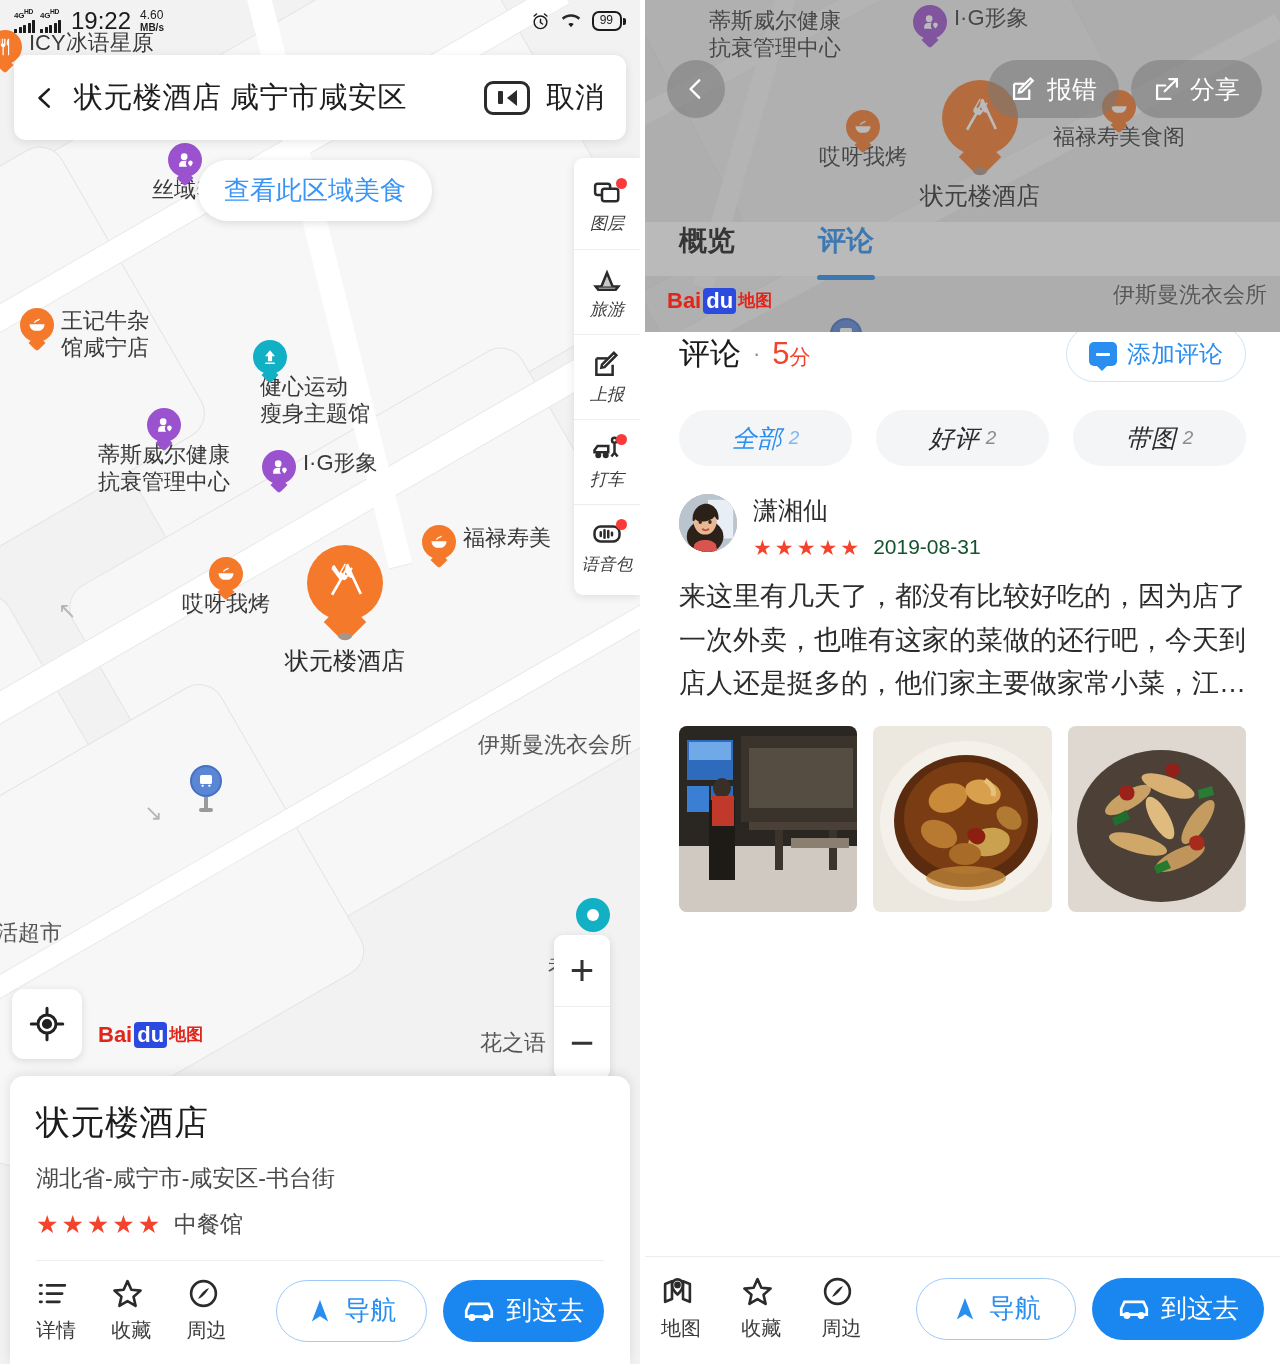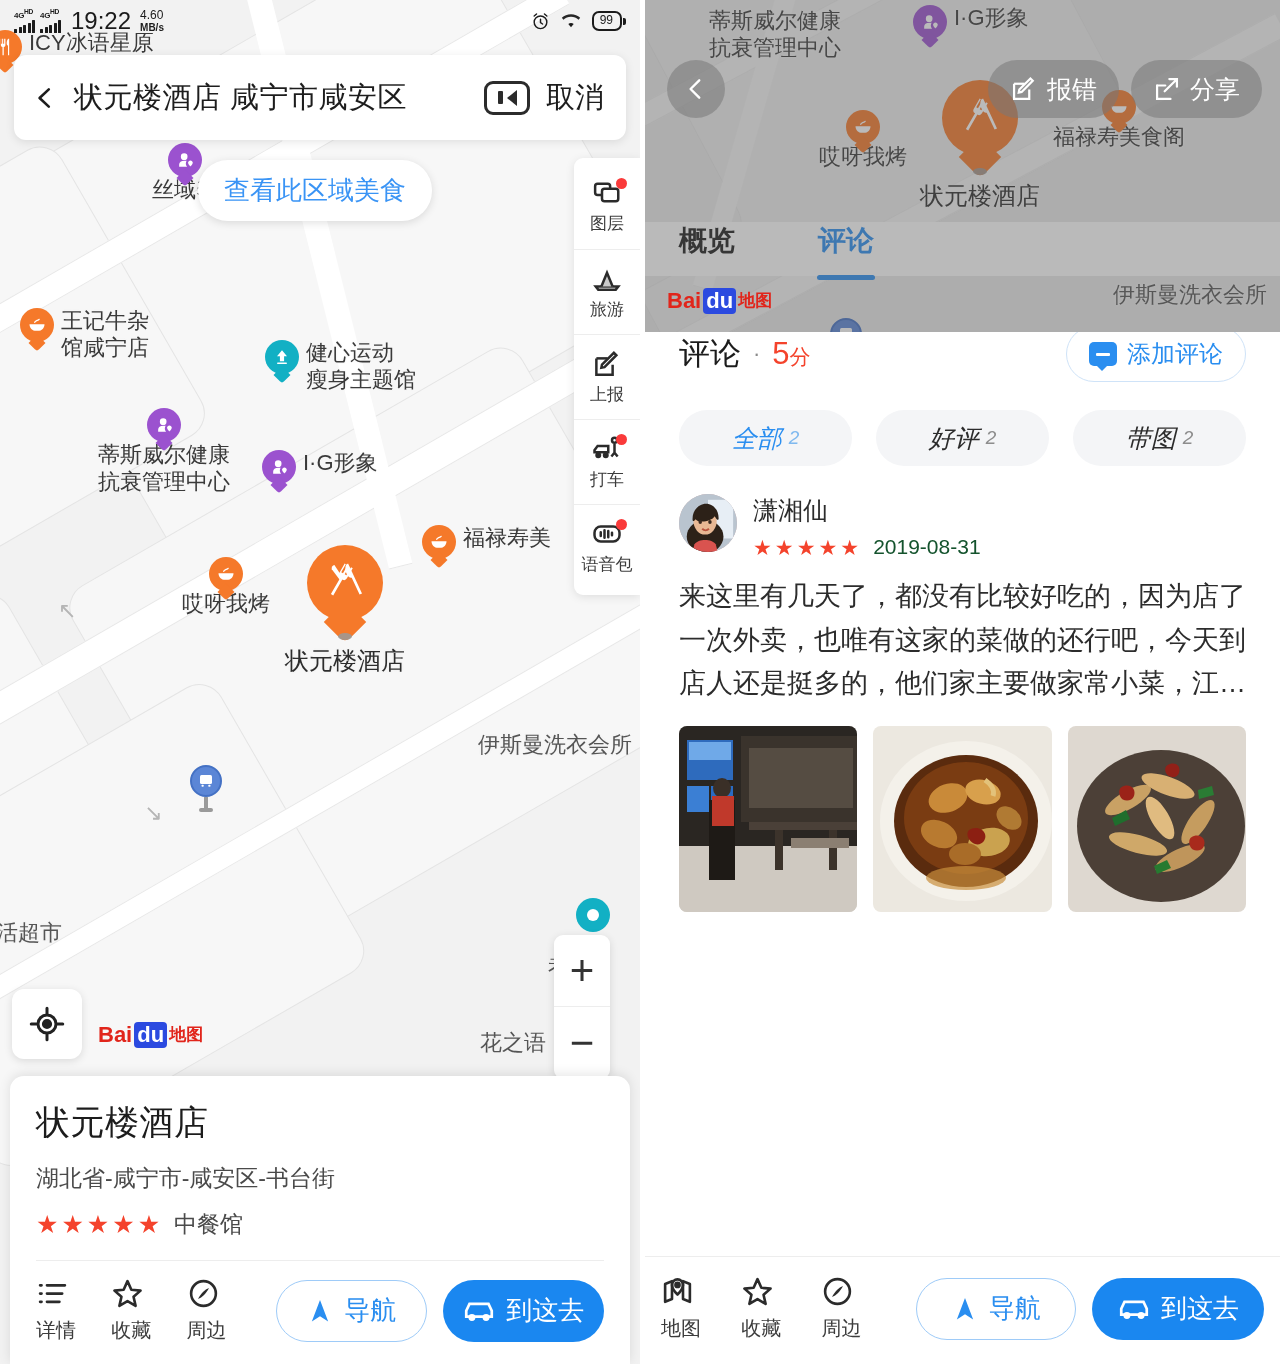--- a/index.html
+++ b/index.html
@@ -108,21 +108,21 @@
     padding:13px 26px; font-size:26px; color:#3a94f5; box-shadow:0 2px 9px rgba(0,0,0,0.12);
     white-space:nowrap;
   }
 
   
   .rail{
     position:absolute; right:0px; top:158px; width:66px; background:#fff;
     border-radius:9px 0 0 9px; box-shadow:0 2px 10px rgba(0,0,0,0.10); z-index:22;
     padding:6px 0;
   }
-  .rail-item{position:relative;height:85px;display:flex;flex-direction:column;align-items:center;justify-content:center;gap:4px;}
+  .rail-item{position:relative;height:85px;display:flex;flex-direction:column;align-items:center;justify-content:center;gap:4px;font-style:italic;}
   .rail-item + .rail-item{border-top:1px solid #ededed;}
   .rail-item .lbl{font-size:17px;color:#3c3c3c;}
   .rail-item svg{width:30px;height:30px;}
   .reddot{position:absolute;top:14px;right:13px;width:11px;height:11px;border-radius:50%;background:#fa3a3a;}
 
   
   .locate-btn{position:absolute;left:12px;bottom:305px;width:70px;height:70px;background:#fff;border-radius:12px;
     box-shadow:0 2px 9px rgba(0,0,0,.12);display:flex;align-items:center;justify-content:center;z-index:20;}
   .baidu-logo{position:absolute;left:98px;bottom:316px;z-index:20;display:flex;align-items:flex-end;gap:2px;font-weight:bold;font-size:22px;}
   .baidu-logo .bai{color:#e1251b;}
@@ -263,21 +263,21 @@
         <div class="pin orange">
           <svg viewBox="0 0 24 24" fill="#fff">
               <path d="M3 11h18c0 4.5-3.2 8-8 8H11c-4.8 0-8-3.5-8-8z"></path>
               <path d="M14.5 5.2c-.6.8-1.6 1.1-2.8 1.6-1.2.5-2 1-2.4 2" stroke="#fff" stroke-width="1.6" fill="none" stroke-linecap="round"></path>
             </svg>
         </div>
         <div class="poi-label">王记牛杂
 馆咸宁店</div>
       </div>
 
-      <div class="poi" style="left:265px;top:340px;">
+      <div class="poi" style="left:253px;top:340px;flex-direction:column;">
         <div class="pin teal">
           <svg viewBox="0 0 24 24" fill="#fff">
               <path d="M12 4l6 7h-3.5v6h-5v-6H6l6-7z"></path>
               <rect x="6" y="18.5" width="12" height="2" rx="1"></rect>
             </svg>
         </div>
         <div class="poi-label">健心运动
 瘦身主题馆</div>
       </div>
 

